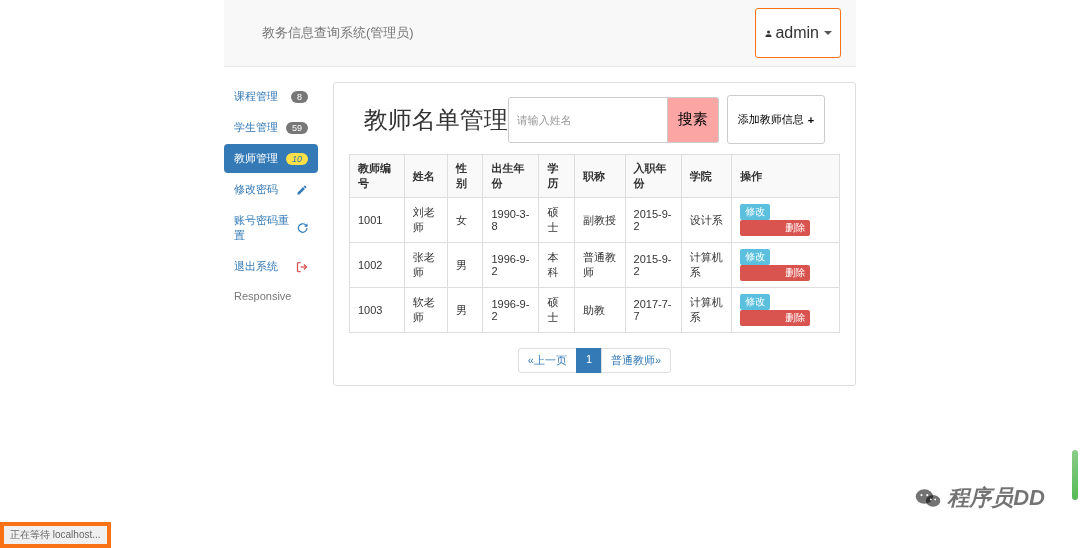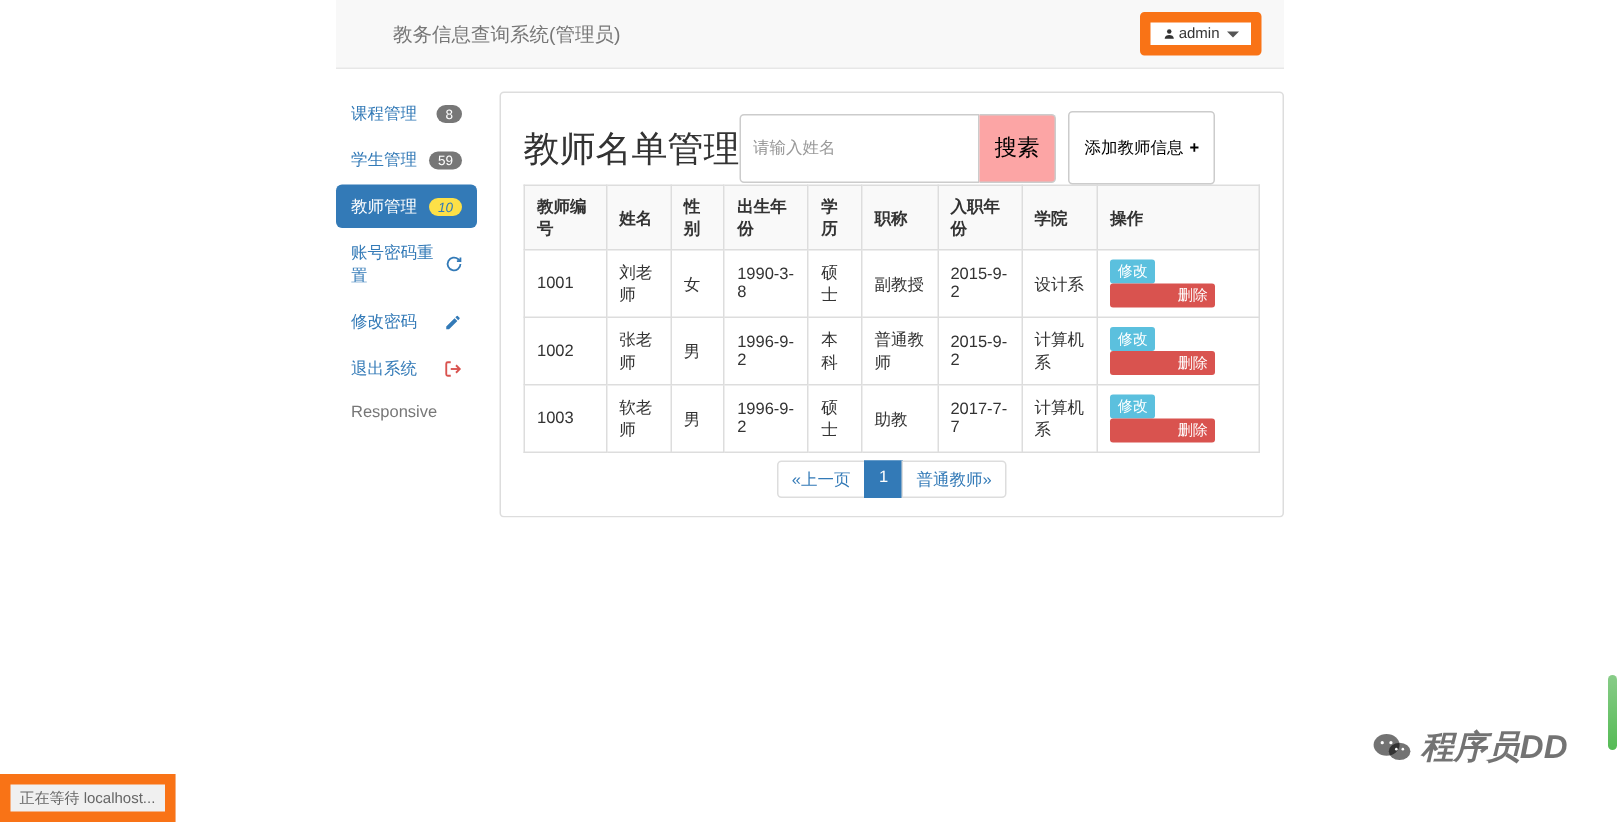--- a/index.html
+++ b/index.html
@@ -1,58 +1,58 @@
 <!DOCTYPE html>
 <html><head>
   <meta charset="utf-8">
   <style>
     * { box-sizing: border-box; margin: 0; padding: 0; }
     body { font-family: "Helvetica Neue", Helvetica, Arial, sans-serif; font-size: 12px; background: #fff; color: #333; }
     
     .navbar { background: #f8f8f8; border-bottom: 1px solid #e7e7e7; padding: 8px 15px; display: flex; justify-content: space-between; align-items: center; margin: 0 224px; }
     .navbar-brand { color: #777; font-size: 13px; margin-left: 23px; }
-    .user-dropdown { background: #fff; border: 7px solid #f97316; border-radius: 3px; padding: 2px 8px; font-size: 10px; cursor: pointer; display: flex; align-items: center; gap: 2px; }
+    .user-dropdown { background: #fff; border: 1px solid #f97316; border-radius: 3px; padding: 15px 8px; font-size: 16px; cursor: pointer; display: flex; align-items: center; gap: 2px; }
     .caret { display: inline-block; width: 0; height: 0; border-left: 4px solid transparent; border-right: 4px solid transparent; border-top: 4px solid #555; margin-left: 3px; }
     
     .container { display: flex; padding: 15px 224px 0 224px; gap: 15px; }
     
     .sidebar { width: 94px; flex-shrink: 0; }
     .sidebar-item { display: flex; justify-content: space-between; align-items: center; padding: 7px 10px; margin-bottom: 2px; border-radius: 4px; cursor: pointer; color: #337ab7; font-size: 11px; }
     .sidebar-item.active { background: #337ab7; color: #fff; }
     .sidebar-item .label-text { font-size: 11px; }
     .badge { background: #777; color: #fff; border-radius: 8px; padding: 1px 6px; font-size: 9px; min-width: 16px; text-align: center; }
     .sidebar-item.active .badge { background: #fde047; color: #337ab7; font-style: italic; }
     .sidebar-icon { width: 12px; height: 12px; }
     .sidebar-text { color: #777; font-size: 11px; padding: 7px 10px; }
     
     .main { flex: 1; border: 1px solid #ddd; border-radius: 3px; padding: 12px 15px; }
-    .main-header { display: flex; justify-content: flex-start; align-items: center; }
+    .main-header { display: flex; justify-content: center; align-items: center; margin-bottom: 10px; }
     .main-title { font-size: 24px; font-weight: 500; color: #333; }
     .main-actions { display: flex; gap: 8px; align-items: center; }
     .search-group { display: flex; }
     .search-input { border: 1px solid #ccc; border-radius: 3px 0 0 3px; padding: 16px 8px; font-size: 11px; width: 160px; color: #555; }
     .search-input::placeholder { color: #999; }
     .search-btn { border: 1px solid #ccc; border-left: none; border-radius: 0 3px 3px 0; padding: 5px 10px; background: #fca5a5; font-size: 15px; cursor: pointer; }
     .add-btn { border: 1px solid #ccc; border-radius: 3px; padding: 16px 10px; background: #fff; font-size: 11px; cursor: pointer; display: flex; align-items: center; gap: 4px; }
     
     table { width: 100%; border-collapse: collapse; font-size: 11px; }
     th, td { border: 1px solid #ddd; padding: 6px 8px; text-align: left; }
     th { background: #f9f9f9; font-weight: bold; }
     
     .btn-xs { padding: 1px 5px; font-size: 10px; border: none; border-radius: 2px; color: #fff; cursor: pointer; margin-right: 2px; }
     .btn-info { background: #5bc0de; }
     .btn-danger { background: #d9534f; padding-left: 45px; }
     
-    .pagination { display: flex; justify-content: center; margin-top: 5px; gap: 0; }
+    .pagination { display: flex; justify-content: center; margin-top: 15px; gap: 0; }
     .page-item { border: 1px solid #ddd; padding: 4px 9px; font-size: 11px; cursor: pointer; color: #337ab7; background: #fff; margin-left: -1px; }
     .page-item:first-child { border-radius: 3px 0 0 3px; margin-left: 0; }
     .page-item:last-child { border-radius: 0 3px 3px 0; }
     .page-item.active { background: #337ab7; color: #fff; border-color: #337ab7; }
     
-    .status-bar { position: fixed; bottom: 0; left: 0; font-size: 10px; color: #666; background: #f0f0f0; padding: 2px 6px; border: 7px solid #f97316; }
+    .status-bar { position: fixed; bottom: 0; left: 0; font-size: 10px; color: #666; background: #f0f0f0; padding: 2px 6px; border: 4px solid #f97316; }
     
     .watermark { position: fixed; bottom: 35px; right: 35px; font-size: 22px; color: rgba(0,0,0,0.55); font-style: italic; font-weight: bold; display: flex; align-items: center; gap: 6px; }
     .watermark-icon { width: 26px; height: 22px; }
     
     .scrollbar-hint { position: fixed; right: 2px; top: 450px; width: 6px; height: 50px; background: linear-gradient(#8c8, #5b5); border-radius: 3px; }
     
     .user-icon { width: 9px; height: 9px; }
     .plus-icon { font-weight: bold; }
   </style>
 </head>
@@ -79,30 +79,30 @@
     </div>
     <div class="sidebar-item">
       <span class="label-text">学生管理</span>
       <span class="badge">59</span>
     </div>
     <div class="sidebar-item active">
       <span class="label-text">教师管理</span>
       <span class="badge">10</span>
     </div>
     <div class="sidebar-item">
+      <span class="label-text">修改密码</span>
+      <svg class="sidebar-icon" viewBox="0 0 24 24" fill="#337ab7">
+          <path d="M3 17.25V21h3.75L17.81 9.94l-3.75-3.75L3 17.25zM20.71 7.04a1 1 0 0 0 0-1.41l-2.34-2.34a1 1 0 0 0-1.41 0l-1.83 1.83 3.75 3.75 1.83-1.83z"></path>
+        </svg>
+    </div>
+    <div class="sidebar-item">
       <span class="label-text">账号密码重置</span>
       <svg class="sidebar-icon" viewBox="0 0 24 24" fill="none" stroke="#337ab7" stroke-width="2.5">
           <path d="M21 12a9 9 0 1 1-3-6.7L21 8"></path>
           <path d="M21 3v5h-5"></path>
-        </svg>
-    </div>
-    <div class="sidebar-item">
-      <span class="label-text">修改密码</span>
-      <svg class="sidebar-icon" viewBox="0 0 24 24" fill="#337ab7">
-          <path d="M3 17.25V21h3.75L17.81 9.94l-3.75-3.75L3 17.25zM20.71 7.04a1 1 0 0 0 0-1.41l-2.34-2.34a1 1 0 0 0-1.41 0l-1.83 1.83 3.75 3.75 1.83-1.83z"></path>
         </svg>
     </div>
     <div class="sidebar-item">
       <span class="label-text">退出系统</span>
       <svg class="sidebar-icon" viewBox="0 0 24 24" fill="none" stroke="#d9534f" stroke-width="2.5">
           <path d="M9 21H5a2 2 0 0 1-2-2V5a2 2 0 0 1 2-2h4"></path>
           <polyline points="16 17 21 12 16 7"></polyline>
           <line x1="21" y1="12" x2="9" y2="12"></line>
         </svg>
     </div>

